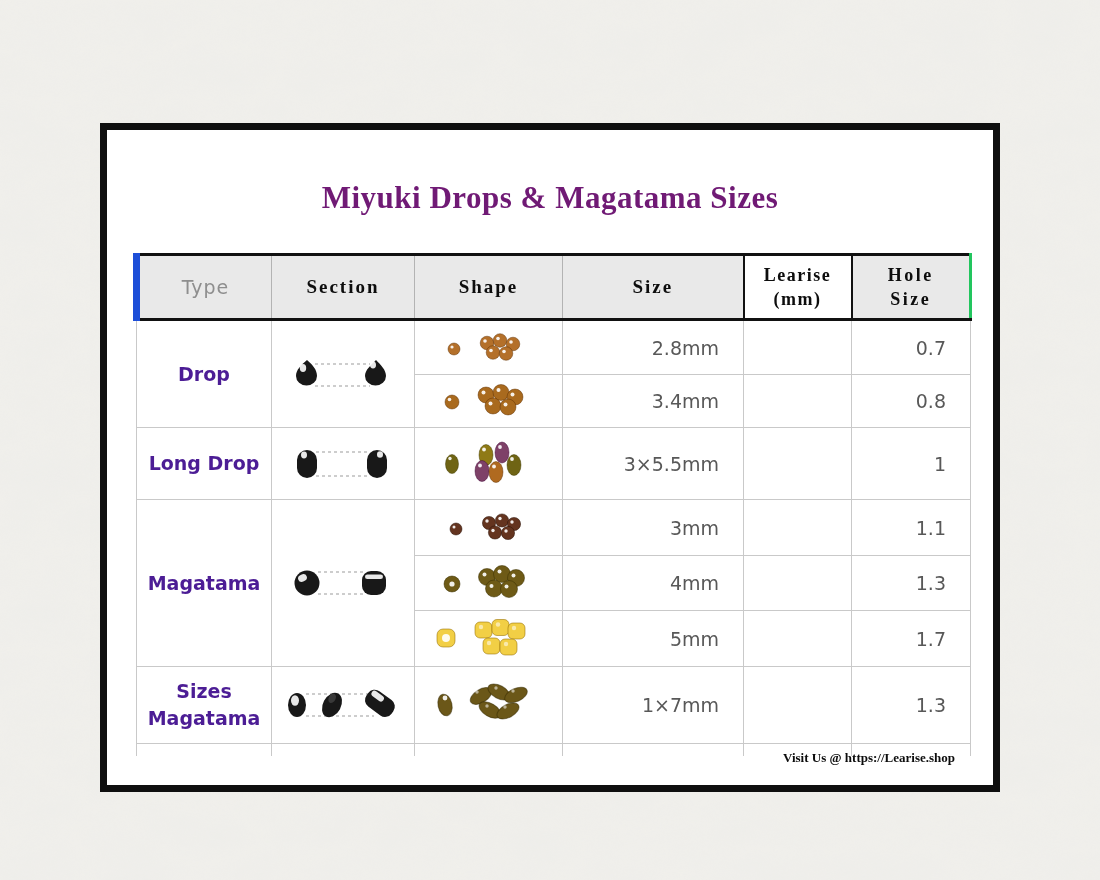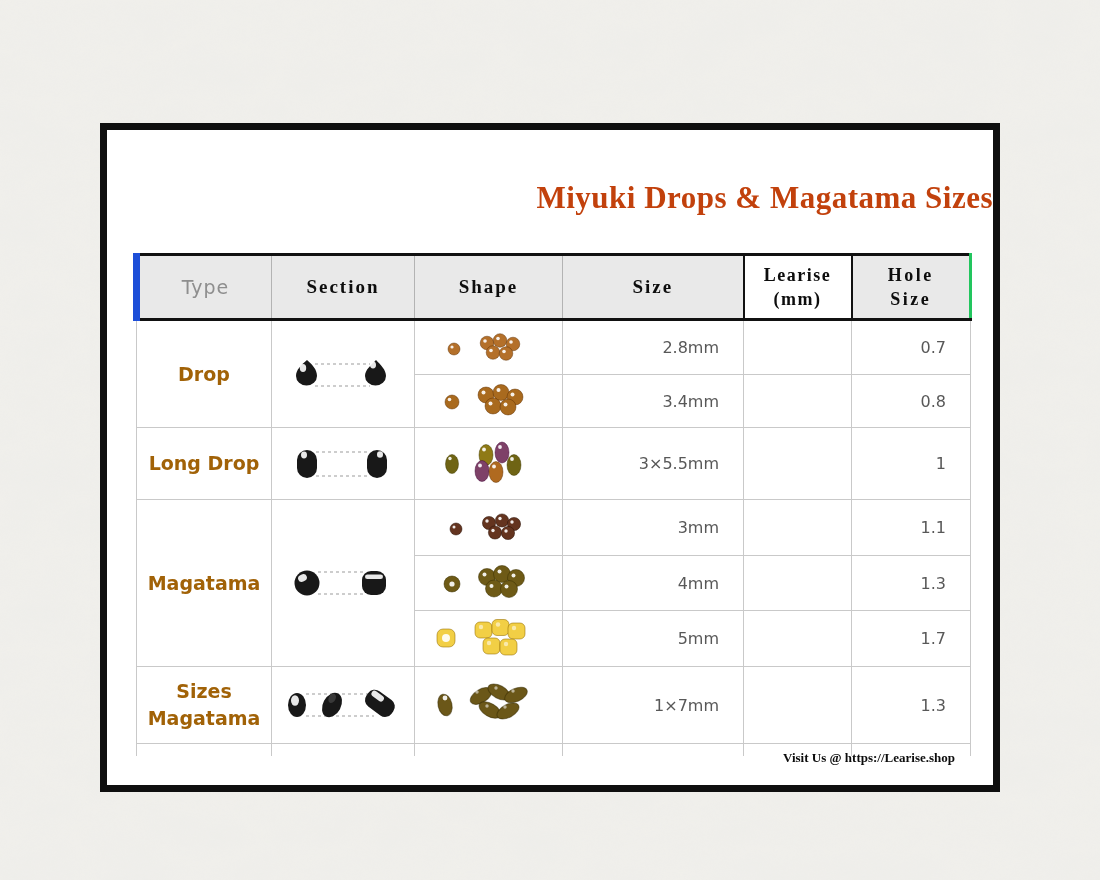--- a/index.html
+++ b/index.html
@@ -8,23 +8,23 @@
     background:#edecE8;
     font-family:"DejaVu Sans", sans-serif;
   }
   .paper-bg{position:absolute;left:0;top:0;z-index:0;}
 
   .frame{
     position:absolute;left:100px;top:123px;width:900px;height:669px;
     box-sizing:border-box;border:7px solid #0f0f0f;background:#ffffff;z-index:1;
   }
   .title{
-    position:absolute;left:0;right:0;top:50px;text-align:right;
+    position:absolute;left:0;right:0;top:50px;text-align:center;
     font-family:"Liberation Serif", serif;font-weight:700;font-size:31px;
-    color:#c2410c;letter-spacing:0.5px;
+    color:#701a75;letter-spacing:0.5px;
   }
   .size-table{
     position:absolute;left:26px;top:123px;width:834px;
     border-collapse:collapse;table-layout:fixed;
   }
   .size-table th{
     background:#e9e9e9;height:62px;padding:0;
     font-family:"Liberation Serif", serif;font-weight:700;font-size:19px;
     color:#0d0d0d;letter-spacing:2px;text-align:center;vertical-align:middle;
     border-top:3px solid #111;border-bottom:3px solid #111;
@@ -45,24 +45,24 @@
 
   .size-table td{
     background:#fff;border:1px solid #c9c9c9;padding:0;vertical-align:middle;
   }
   .r-28 td{height:53px}.r-34 td{height:52px}.r-ld td{height:71px}
   .r-m3 td{height:55px}.r-m4 td{height:54px}.r-m5 td{height:55px}
   .r-lm td{height:76px}
   .r-cut td{height:12px;border-bottom:0;}
 
   td.type-cell{
-    text-align:center;font-weight:700;font-size:19px;color:#a16207;line-height:1.4;
+    text-align:center;font-weight:700;font-size:19px;color:#4c1d95;line-height:1.4;
   }
   td.num-cell{
-    text-align:right;padding-right:24px;font-size:16px;color:#585858;
+    text-align:right;padding-right:24px;font-size:19px;color:#585858;
   }
   td.section-cell,td.shape-cell{text-align:center;}
   td.section-cell svg,td.shape-cell svg{display:block;margin:0 auto;}
 
   .dash{stroke:#bdbdbd;stroke-width:1.3;stroke-dasharray:3 3;fill:none;}
   .blk{fill:#181818;}
   .hl{fill:#ffffff;opacity:0.9;}
 
   .footer{
     position:absolute;right:38px;top:620px;

